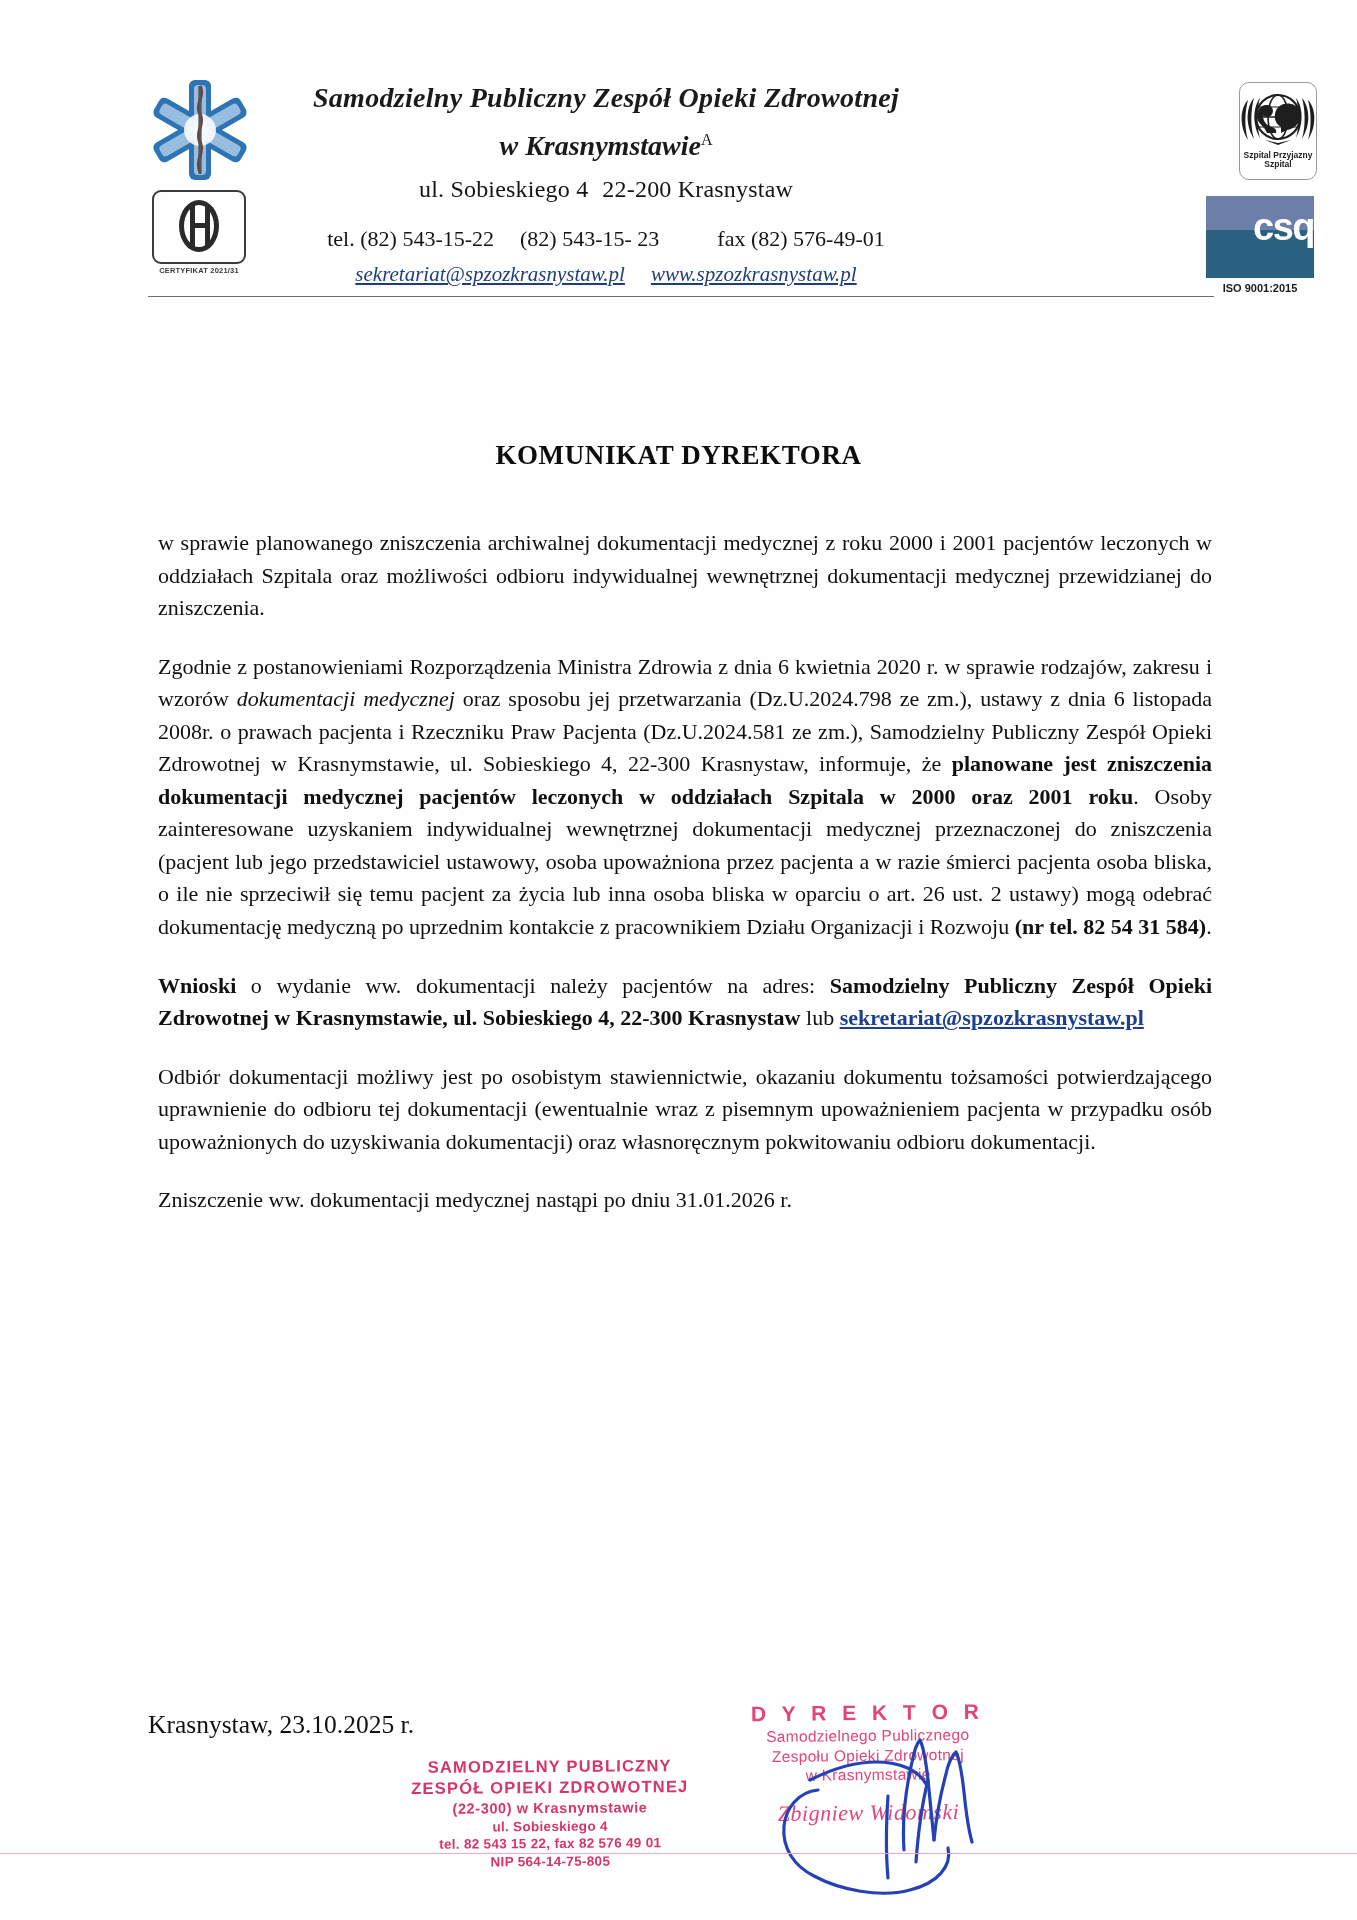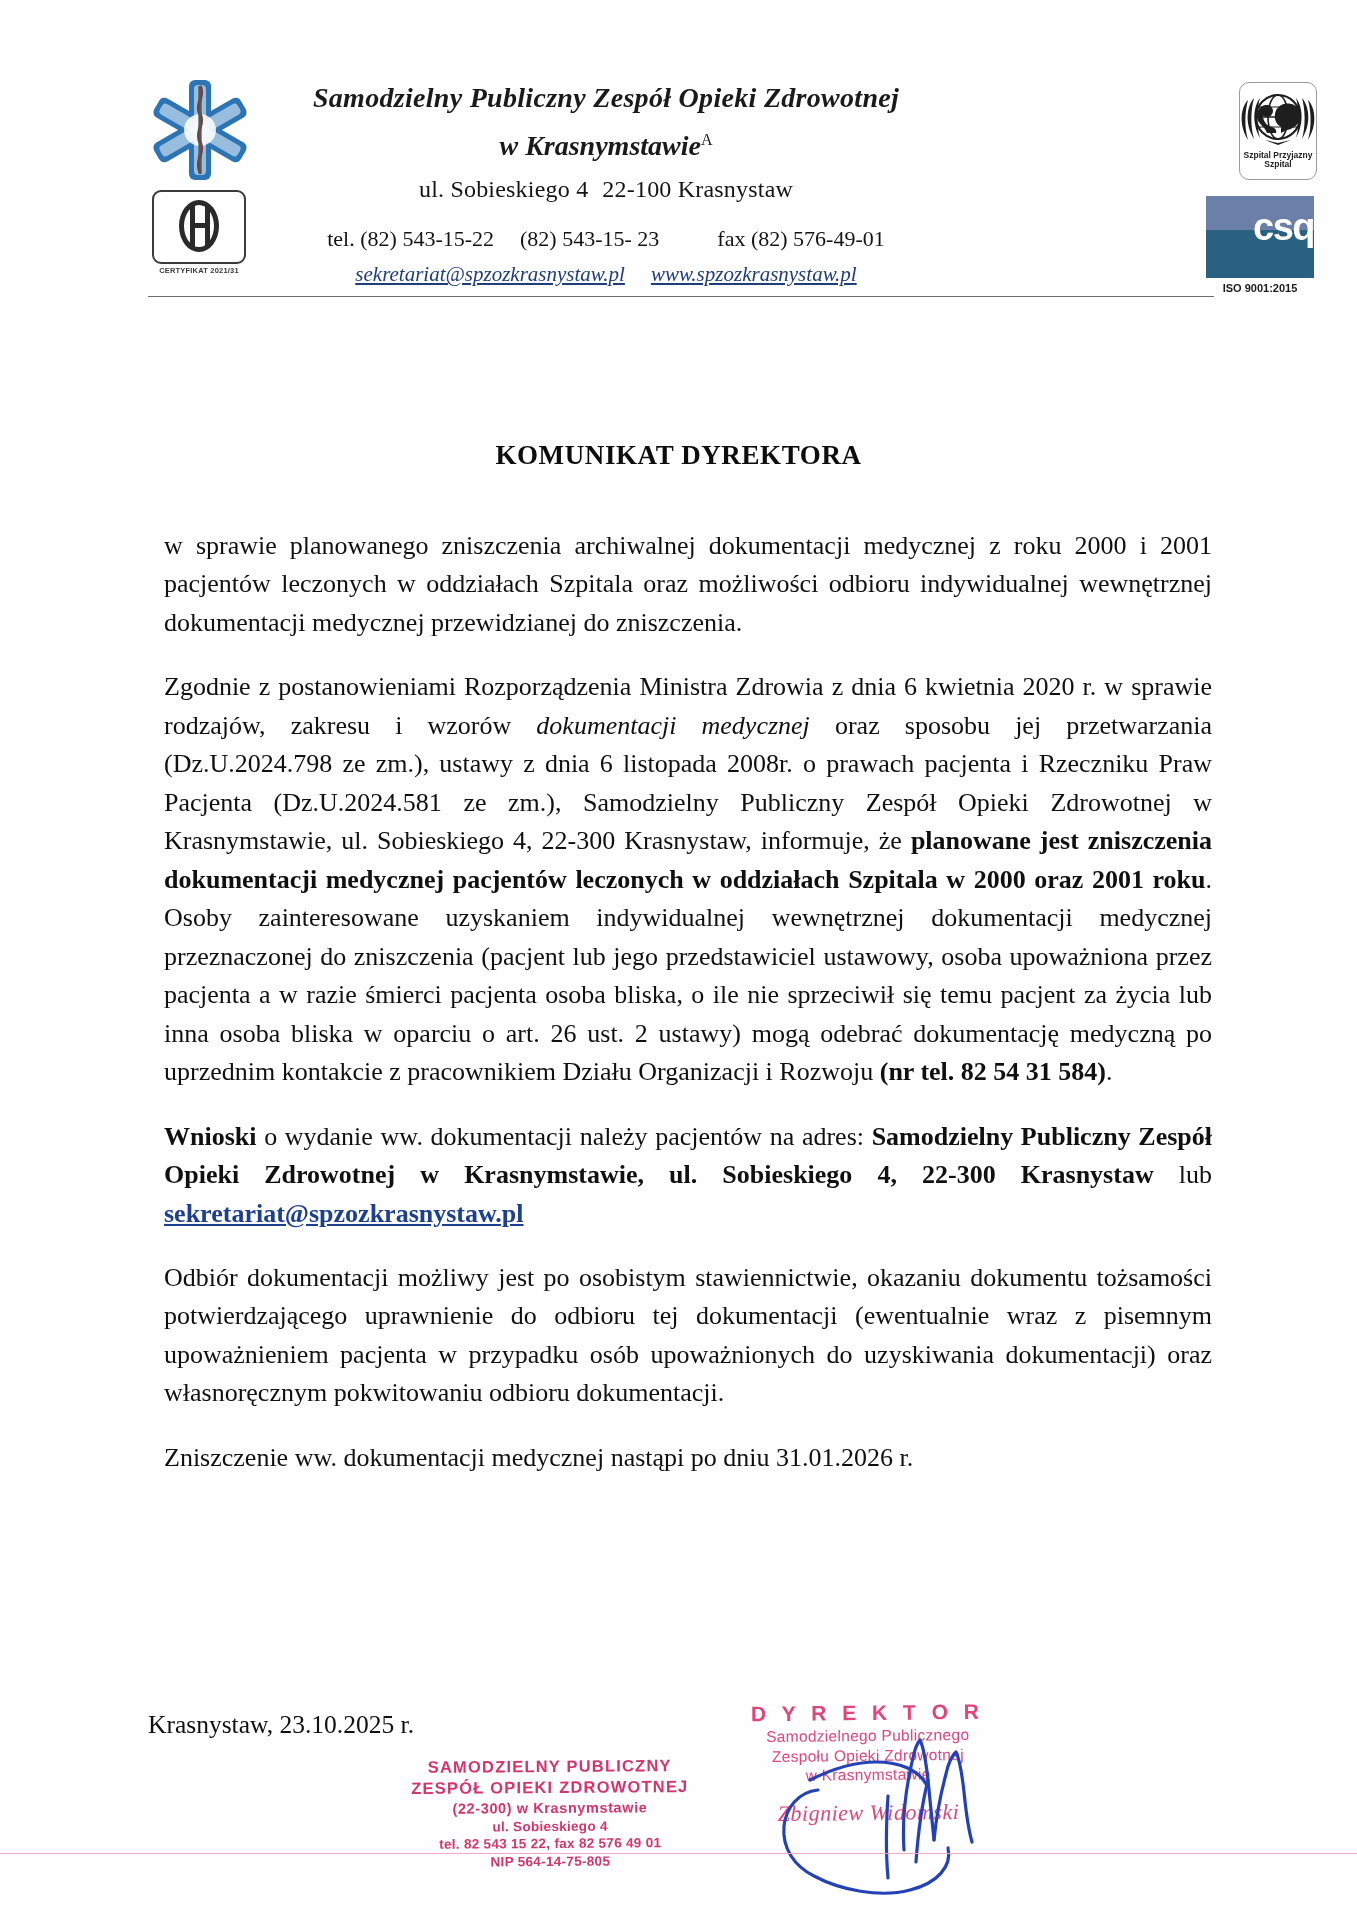--- a/index.html
+++ b/index.html
@@ -252,24 +252,24 @@
   }
 
   .body-wrap {
     position: absolute;
     left: 148px;
     top: 527px;
     width: 1064px;
   }
   .para {
     text-align: justify;
-    font-size: 26px;
+    font-size: 22px;
     line-height: 1.48;
     color: #101010;
-    margin: 0 0 26px 16px;
+    margin: 0 0 26px 10px;
     hyphens: none;
   }
   .para b { font-weight: bold; }
   .para i { font-style: italic; }
   .mail-link {
     color: #1c3f8f;
     text-decoration: underline;
     font-weight: bold;
   }
 
@@ -395,21 +395,21 @@
       <div class="ring"></div>
       <div class="bar-l"></div>
       <div class="bar-r"></div>
       <div class="cross"></div>
       <div class="cert-code">CERTYFIKAT 2021/31</div>
     </div>
 
     <div class="head-text">
       <div class="org-line1">Samodzielny Publiczny Zespół Opieki Zdrowotnej</div>
       <div class="org-line2"><span>w Krasnymstawie</span><sup>A</sup></div>
-      <div class="addr-line"><span>ul. Sobieskiego 4</span><span class="gap-c"></span><span>22-100 Krasnystaw</span></div>
+      <div class="addr-line"><span>ul. Sobieskiego 4</span><span class="gap-c"></span><span>22-200 Krasnystaw</span></div>
       <div class="phone-line"><span>tel. (82) 543-15-22</span><span class="gap-a"></span><span>(82) 543-15- 23</span><span class="gap-b"></span><span>fax (82) 576-49-01</span></div>
       <div class="contact-line"><a href="#">sekretariat@spzozkrasnystaw.pl</a><span class="sep"></span><a href="#">www.spzozkrasnystaw.pl</a></div>
     </div>
 
     <div class="unicef-logo">
       <div class="globe">
         <svg width="86" height="58" viewBox="0 0 86 58">
           <g fill="#1e1e1e">
             <path d="M13,8 C5,16 4,34 13,48 C9,34 10,19 13,8 Z"></path>
             <path d="M19,6 C11,15 10,33 19,47 C15,33 16,17 19,6 Z"></path>

